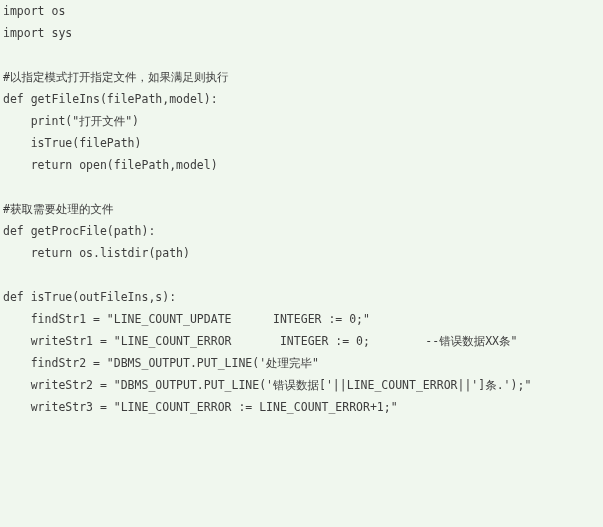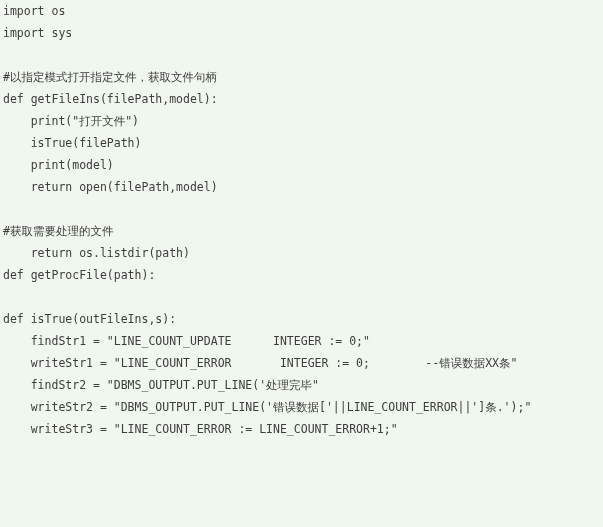--- a/index.html
+++ b/index.html
@@ -25,30 +25,29 @@
     letter-spacing: 0;
   }
 </style>
 </head>
 <body style="background: rgb(240, 247, 238);">
 
 <div class="code-block" style="color: rgb(61, 61, 61);">
   <div class="code-line">import os</div>
   <div class="code-line">import sys</div>
   <div class="code-line"></div>
-  <div class="code-line">#以指定模式打开指定文件，获取文件句柄</div>
+  <div class="code-line">#以指定模式打开指定文件，如果满足则执行</div>
   <div class="code-line">def getFileIns(filePath,model):</div>
   <div class="code-line">    print("打开文件")</div>
   <div class="code-line">    isTrue(filePath)</div>
-  <div class="code-line">    print(model)</div>
   <div class="code-line">    return open(filePath,model)</div>
   <div class="code-line"></div>
   <div class="code-line">#获取需要处理的文件</div>
+  <div class="code-line">def getProcFile(path):</div>
   <div class="code-line">    return os.listdir(path)</div>
-  <div class="code-line">def getProcFile(path):</div>
   <div class="code-line"></div>
   <div class="code-line">def isTrue(outFileIns,s):</div>
   <div class="code-line">    findStr1 = "LINE_COUNT_UPDATE      INTEGER := 0;"</div>
   <div class="code-line">    writeStr1 = "LINE_COUNT_ERROR       INTEGER := 0;        --错误数据XX条"</div>
   <div class="code-line">    findStr2 = "DBMS_OUTPUT.PUT_LINE('处理完毕"</div>
   <div class="code-line">    writeStr2 = "DBMS_OUTPUT.PUT_LINE('错误数据['||LINE_COUNT_ERROR||']条.');"</div>
   <div class="code-line">    writeStr3 = "LINE_COUNT_ERROR := LINE_COUNT_ERROR+1;"</div>
 </div>
 
 </body></html>

